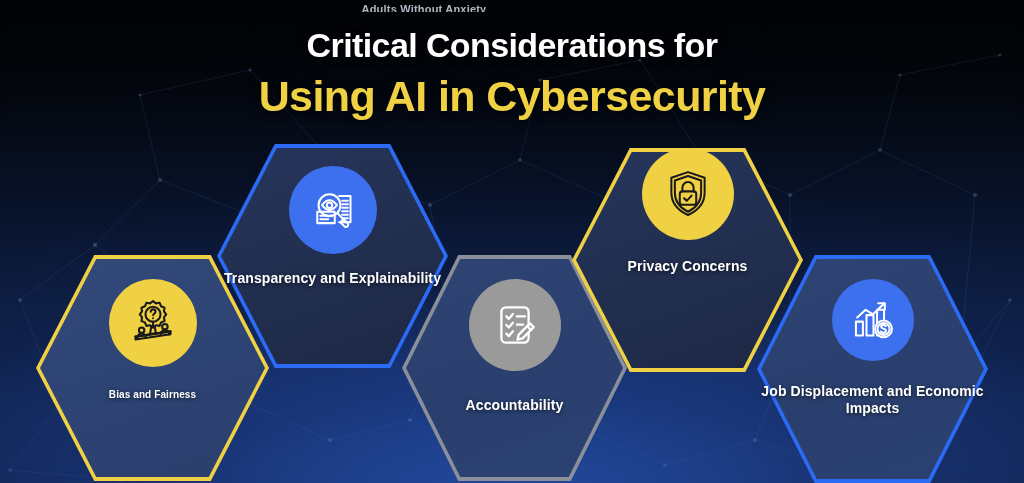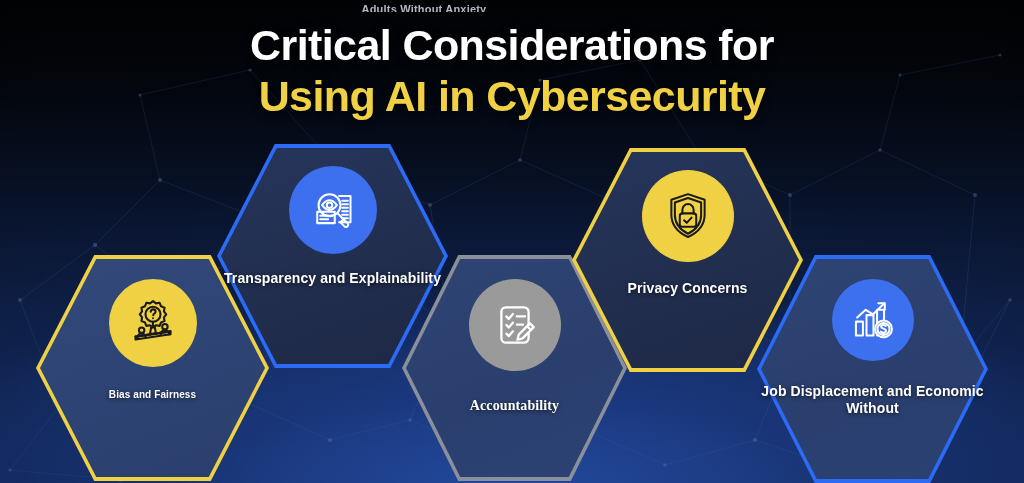--- a/index.html
+++ b/index.html
@@ -42,21 +42,21 @@
     transform:translateY(3px);
     opacity:.85;
   }
 
   
   .title-block {
     position:absolute; top:20px; left:0; width:1024px;
     text-align:center; z-index:5;
   }
   .title-line1 {
-    font-size:43px; font-weight:bold; color:#ffffff;
+    font-size:34px; font-weight:bold; color:#ffffff;
     letter-spacing:-0.6px; line-height:50px;
     text-shadow:0 2px 10px rgba(0,0,0,.7);
   }
   .title-line2 {
     font-size:43px; font-weight:bold; color:#f0d144;
     letter-spacing:-0.6px; line-height:52px;
     text-shadow:0 2px 10px rgba(0,0,0,.7);
   }
 
   
@@ -92,37 +92,37 @@
   
   #hex-1 { left:36px;  top:255px; width:233px; height:226px; }
   #hex-2 { left:217px; top:144px; width:231px; height:224px; }
   #hex-3 { left:402px; top:255px; width:225px; height:226px; }
   #hex-4 { left:572px; top:148px; width:231px; height:224px; }
   #hex-5 { left:757px; top:255px; width:231px; height:228px; }
 
   #hex-1 .hexcontent { padding-top:24px; }
   #hex-2 .hexcontent { padding-top:22px; }
   #hex-3 .hexcontent { padding-top:24px; }
-  #hex-4 .hexcontent { padding-top:22px; }
+  #hex-4 .hexcontent { }
   #hex-5 .hexcontent { padding-top:24px; }
 
   #hex-1 .icon-circle { width:88px; height:88px; }
   #hex-2 .icon-circle { width:88px; height:88px; }
   #hex-3 .icon-circle { width:92px; height:92px; }
   #hex-4 .icon-circle { width:92px; height:92px; }
   #hex-5 .icon-circle { width:82px; height:82px; }
 
   #hex-1 .hex-label { font-size:10px; margin-top:22px; }
   #hex-2 .hex-label { font-size:14px; margin-top:16px; }
   #hex-3 .hex-label { font-size:14px; margin-top:26px; }
   #hex-4 .hex-label { font-size:14px; margin-top:18px; }
   #hex-5 .hex-label { font-size:14px; margin-top:22px; }
 
   .hexwrap.raised { z-index:5; }
-  .hexwrap.lowered { z-index:3;font-family:Liberation Serif, serif; }
+  .hexwrap.lowered { z-index:3; }
 </style>
 </head>
 <body>
 
 <div id="stage">
 
   <svg id="netlayer" viewBox="0 0 1024 483" preserveAspectRatio="none">
     <g stroke="#5d8fe0" stroke-width="0.6" fill="none" opacity="0.55">
       <path d="M20 300 L95 245 L170 300 L240 255 L300 320 L230 395 L150 360 L60 405 Z"></path>
       <path d="M300 320 L380 270 L450 330 L410 420 L330 440 L230 395"></path>
@@ -302,17 +302,17 @@
             <rect x="37" y="19.5" width="8.6" height="31.5"></rect>
             <path d="M12.5 29 L23 19.5 L32 25 L46 11.5"></path>
             <path d="M38.5 11.5 H46.5 V19.5"></path>
             <circle cx="45" cy="43" r="10.3" fill="#3d70ef"></circle>
             <circle cx="45" cy="43" r="7.4"></circle>
             <path d="M47.7 39.4 c-.8-.9-1.8-1.2-2.9-1.2 -1.6 0-2.8.8-2.8 2.1 0 3 5.9 1.6 5.9 4.9 0 1.5-1.4 2.4-3.1 2.4 -1.3 0-2.4-.4-3.2-1.4"></path>
             <path d="M45 36.3 v1.9 M45 47.8 v1.9"></path>
           </g>
         </svg>
       </div>
-      <div class="hex-label">Job Displacement and Economic Without</div>
+      <div class="hex-label">Job Displacement and Economic Impacts</div>
     </div>
   </div>
 
 </div>
 
 </body></html>

